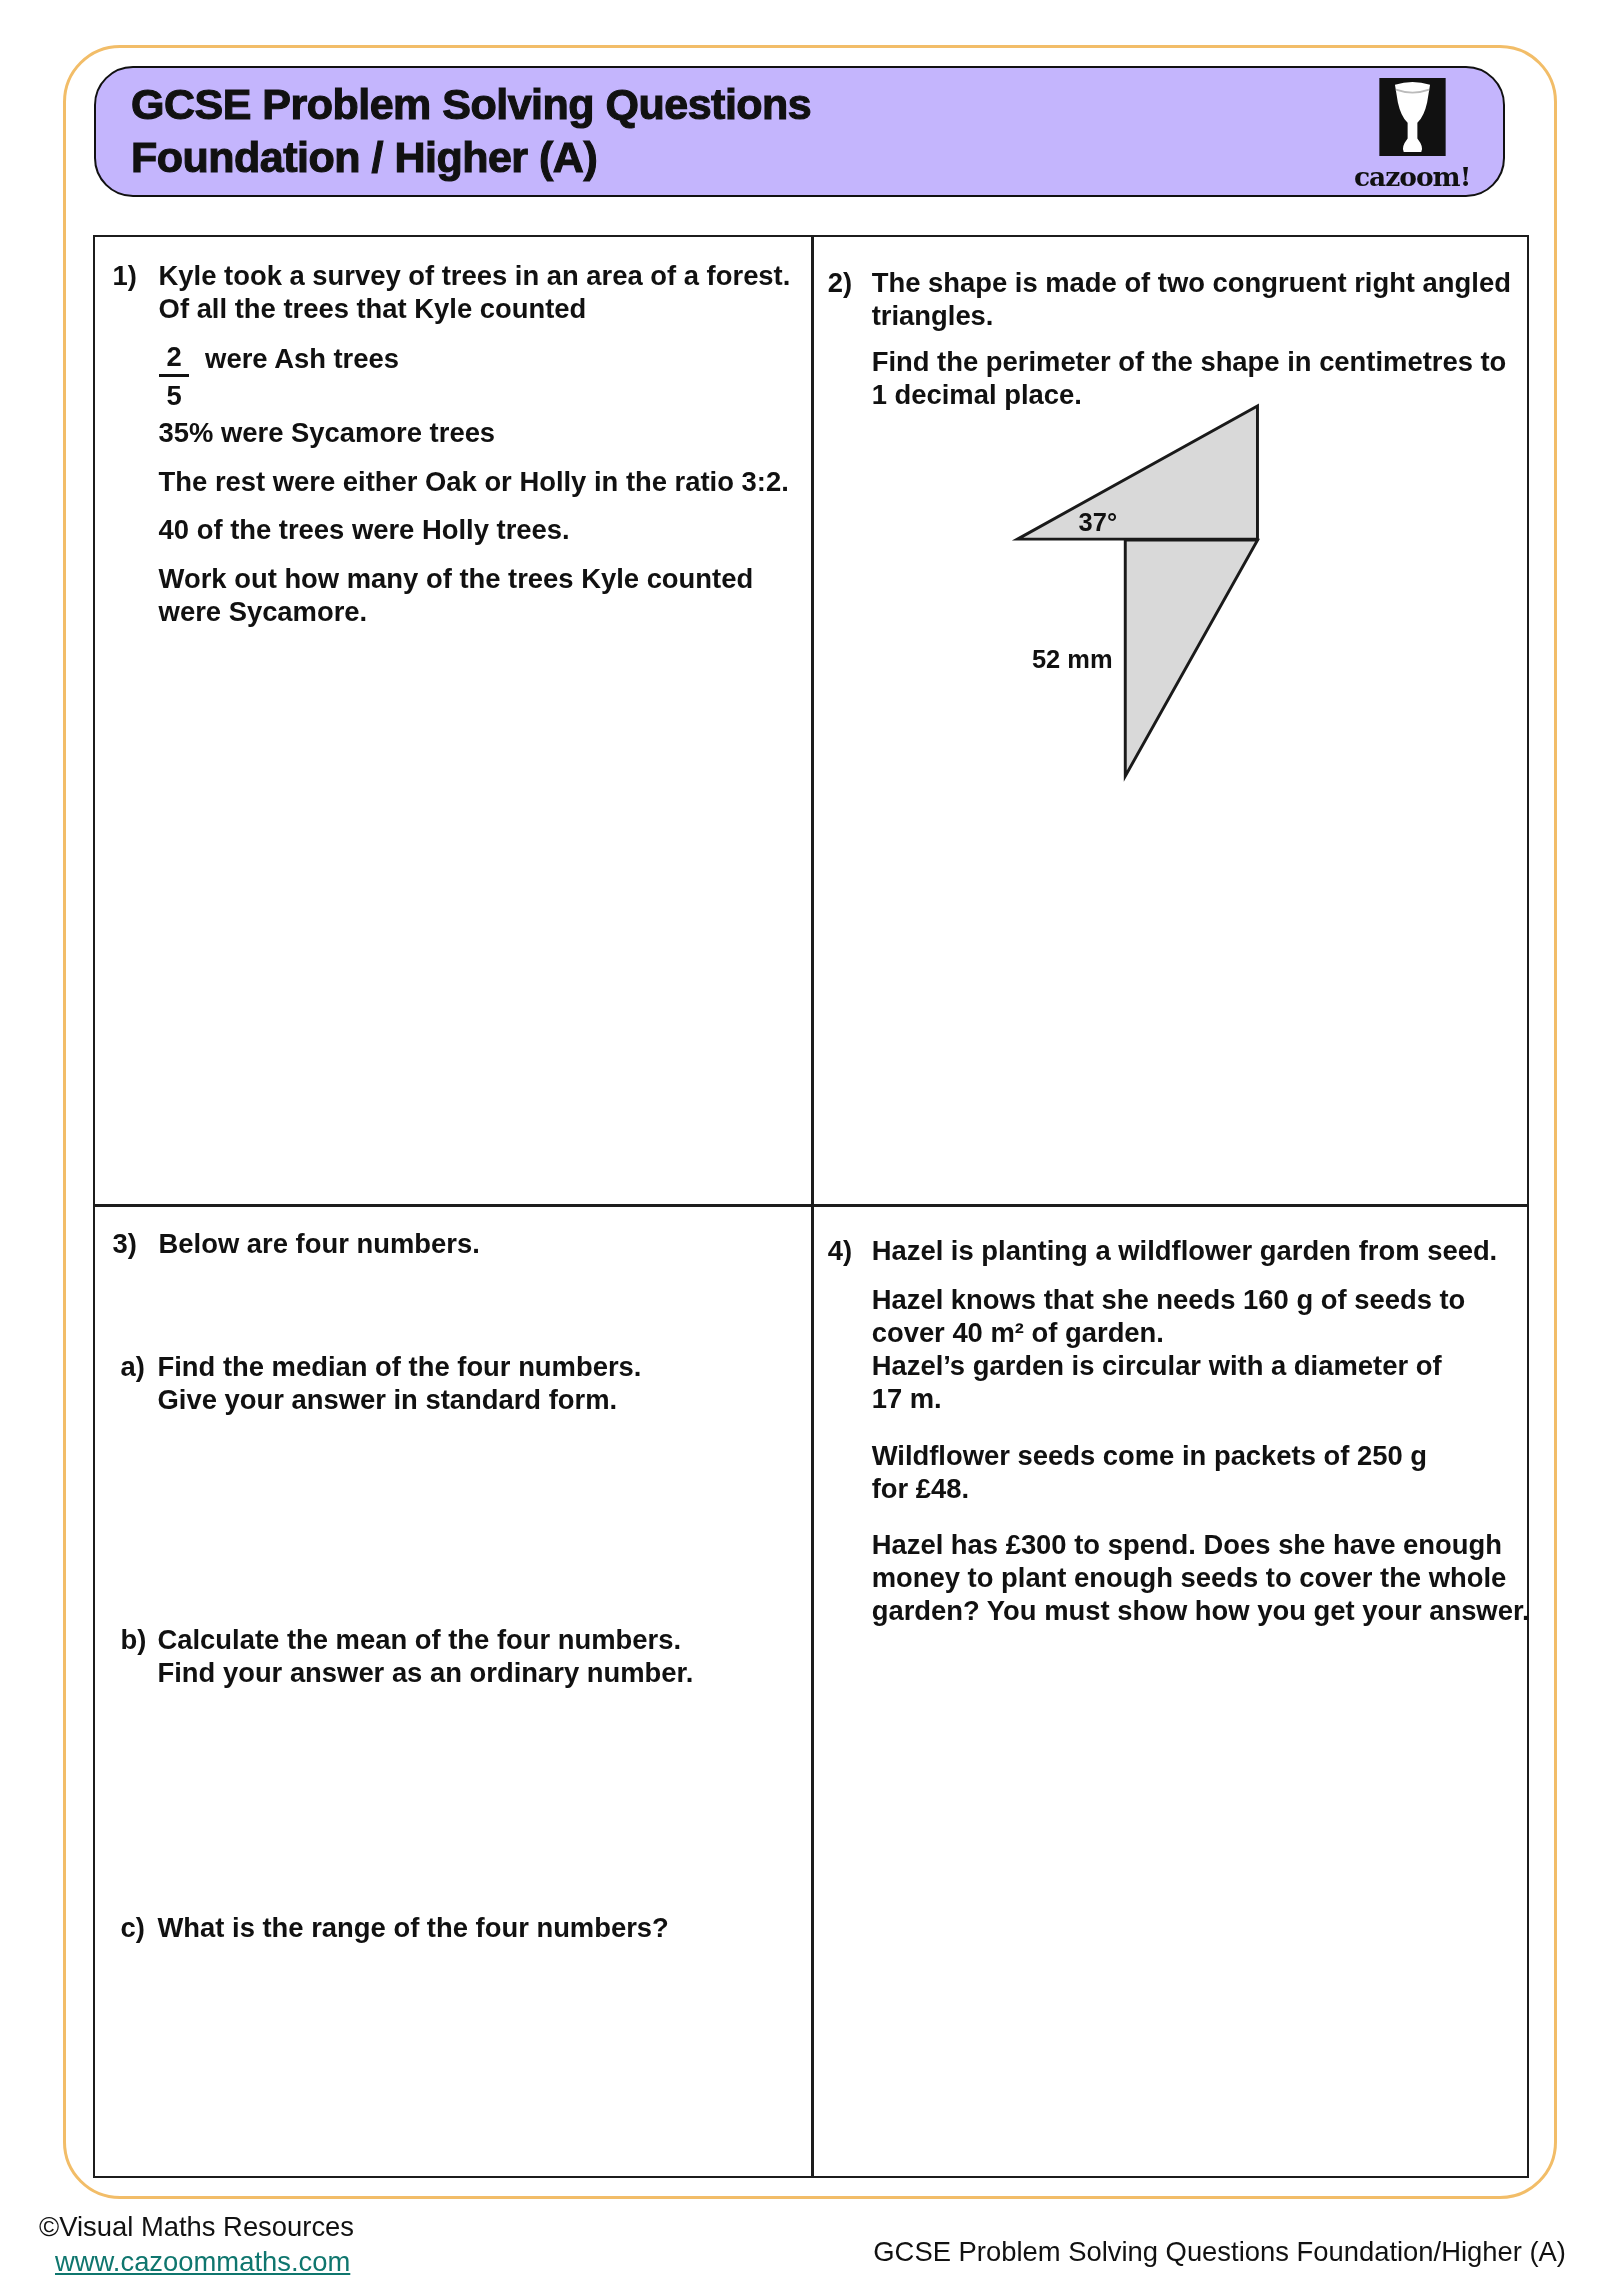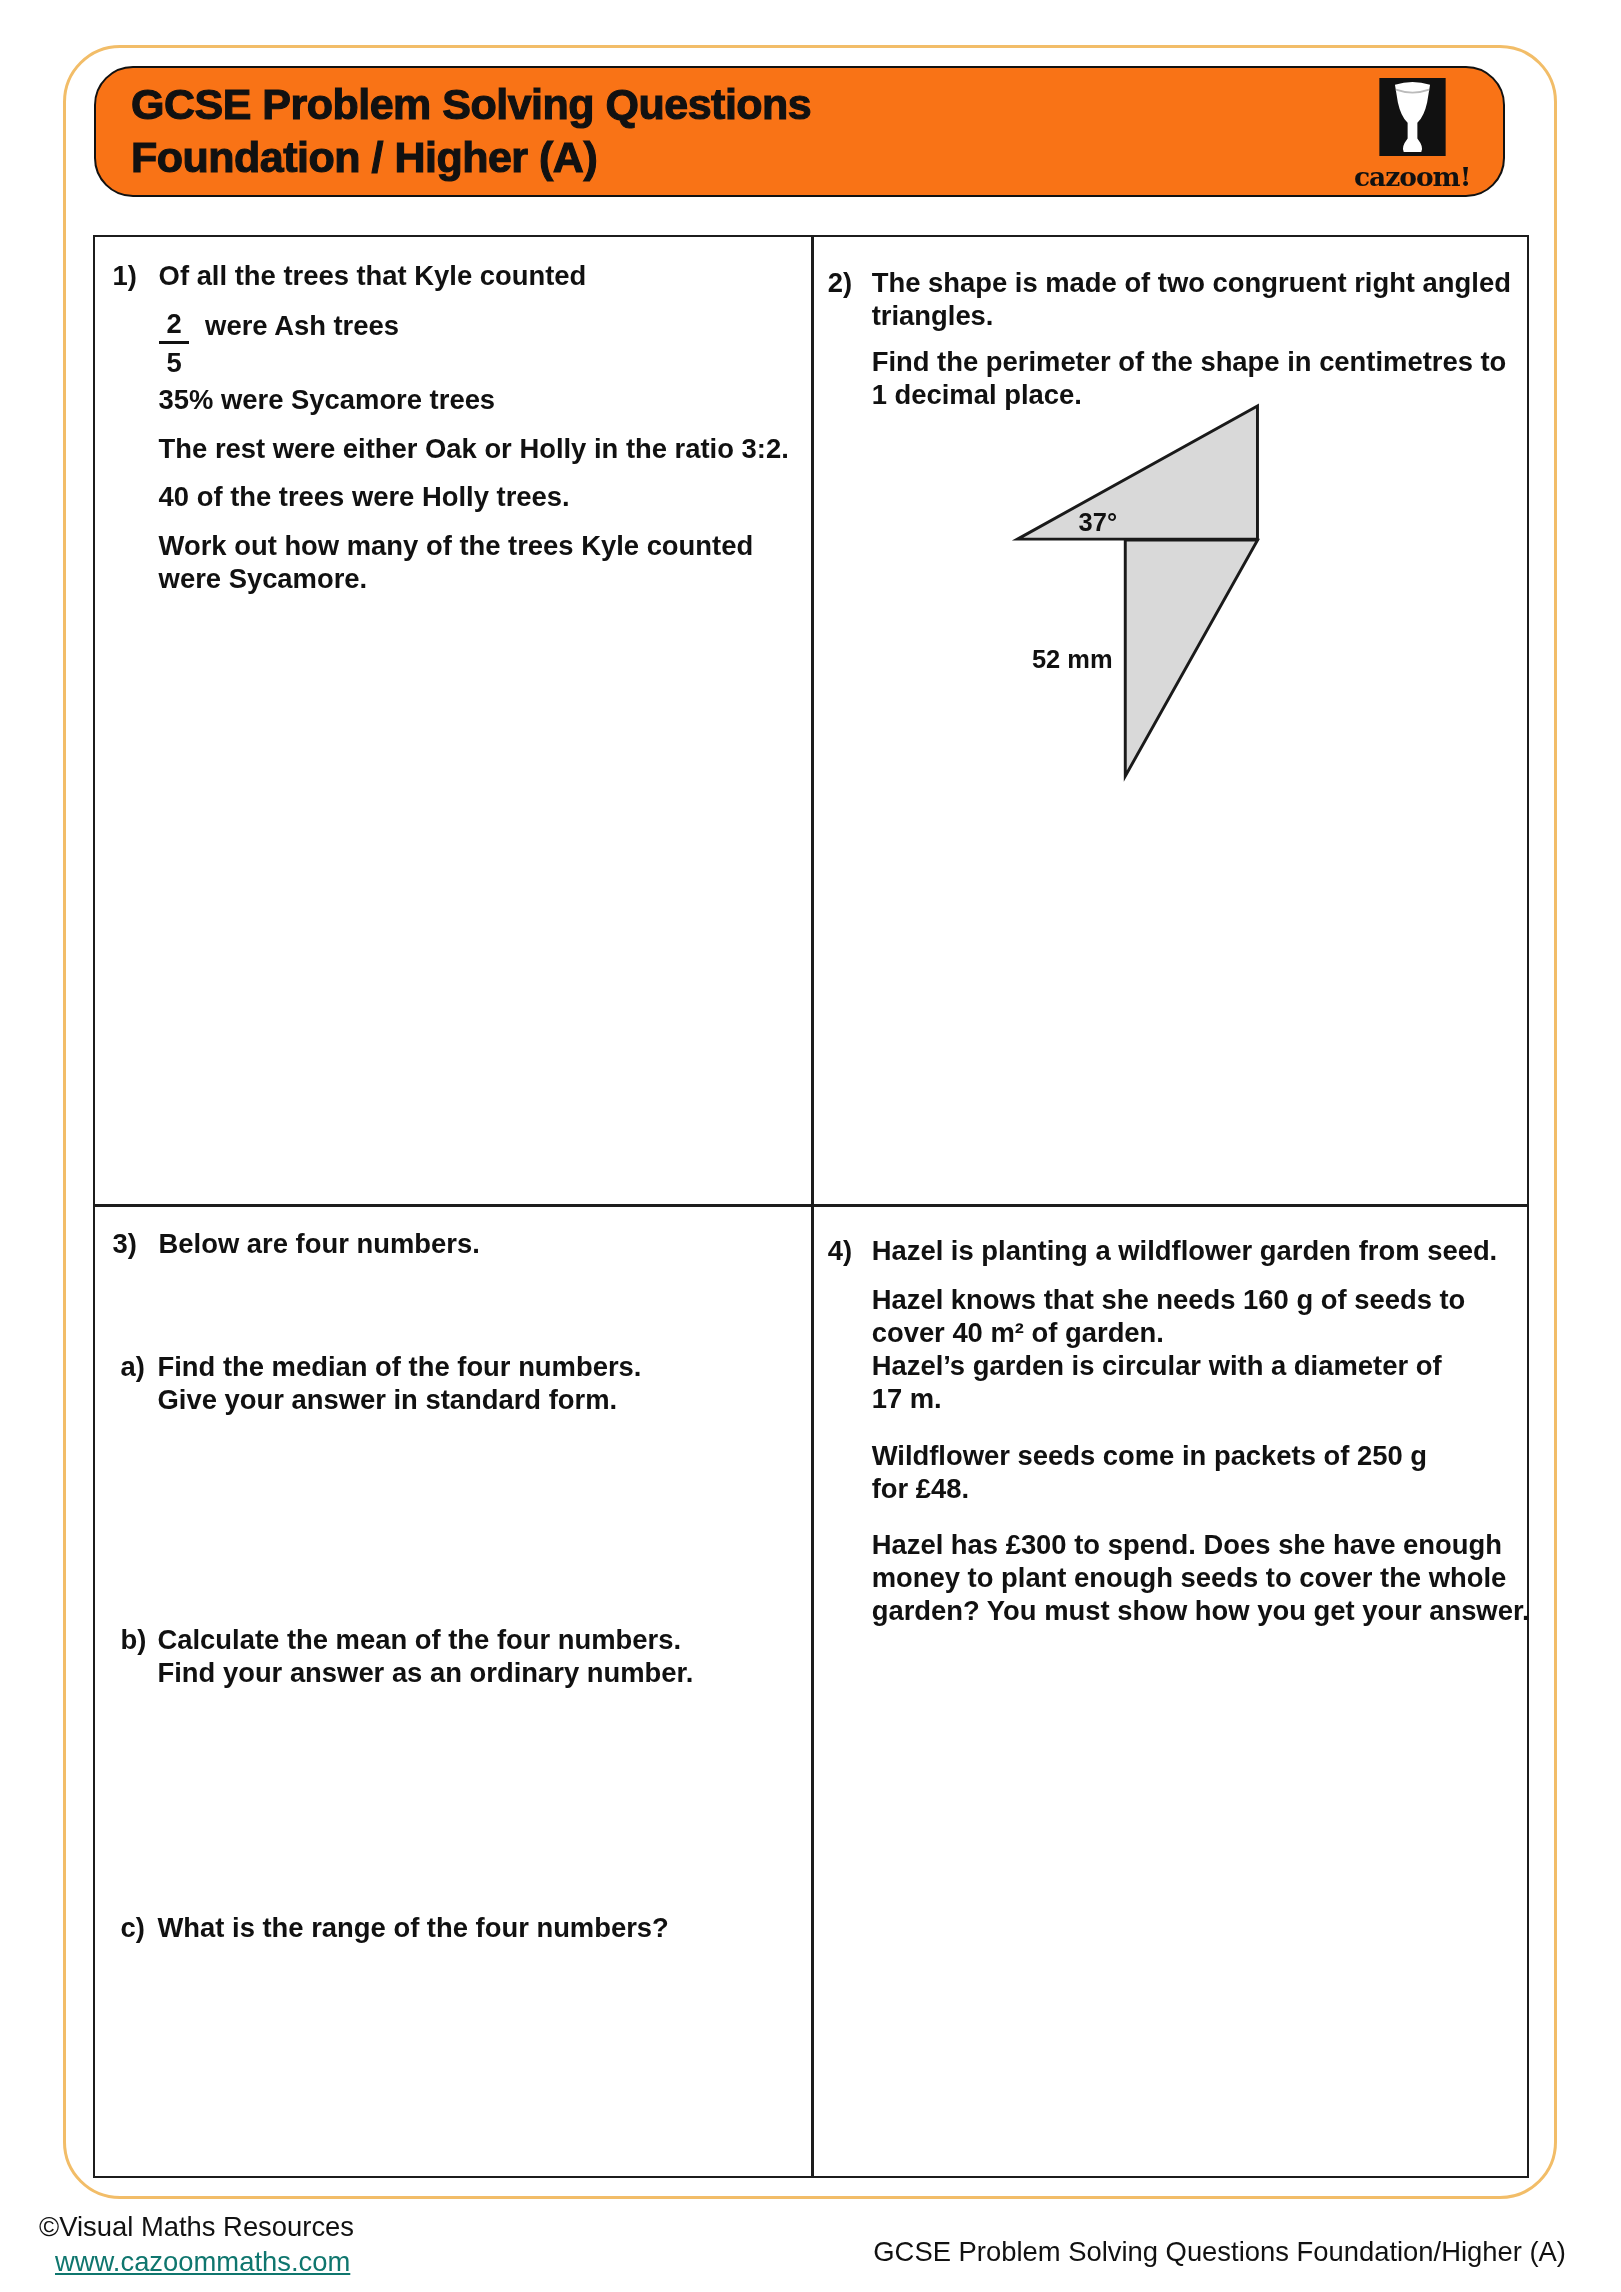--- a/index.html
+++ b/index.html
@@ -15,21 +15,21 @@
   .outer-frame{
     position:absolute;left:63px;top:45px;
     width:1488px;height:2148px;
     border:3.9px solid #f2bd68;
     border-radius:57px;
   }
   
   .header-box{
     position:absolute;left:94px;top:66px;
     width:1407px;height:127px;
-    background:#f97316;
+    background:#c4b5fd;
     border:2.9px solid #111;
     border-radius:39px;
   }
   .title{
     position:absolute;left:35px;top:9.8px;
     font-size:43px;font-weight:900;line-height:53px;
     letter-spacing:-0.5px;
     -webkit-text-stroke:1.1px #111;
   }
   .logo{position:absolute;right:27.4px;top:9.8px;width:127px;text-align:center;}
@@ -107,20 +107,21 @@
 
   <div class="grid">
     <div class="vline"></div>
     <div class="hline"></div>
 
     <div class="cell cell-q1">
       <div class="qrow">
         <span class="qnum">1)</span>
         <div class="qbody">
           <div>
+              <div>Kyle took a survey of trees in an area of a forest.</div>
               <div>Of all the trees that Kyle counted</div>
             </div>
           <div class="frac-row">
             <span class="fraction">
               <div class="numer">2</div>
               <div class="denom">5</div>
             </span>
             <span class="frac-label">were Ash trees</span>
           </div>
           <div>35% were Sycamore trees</div>

